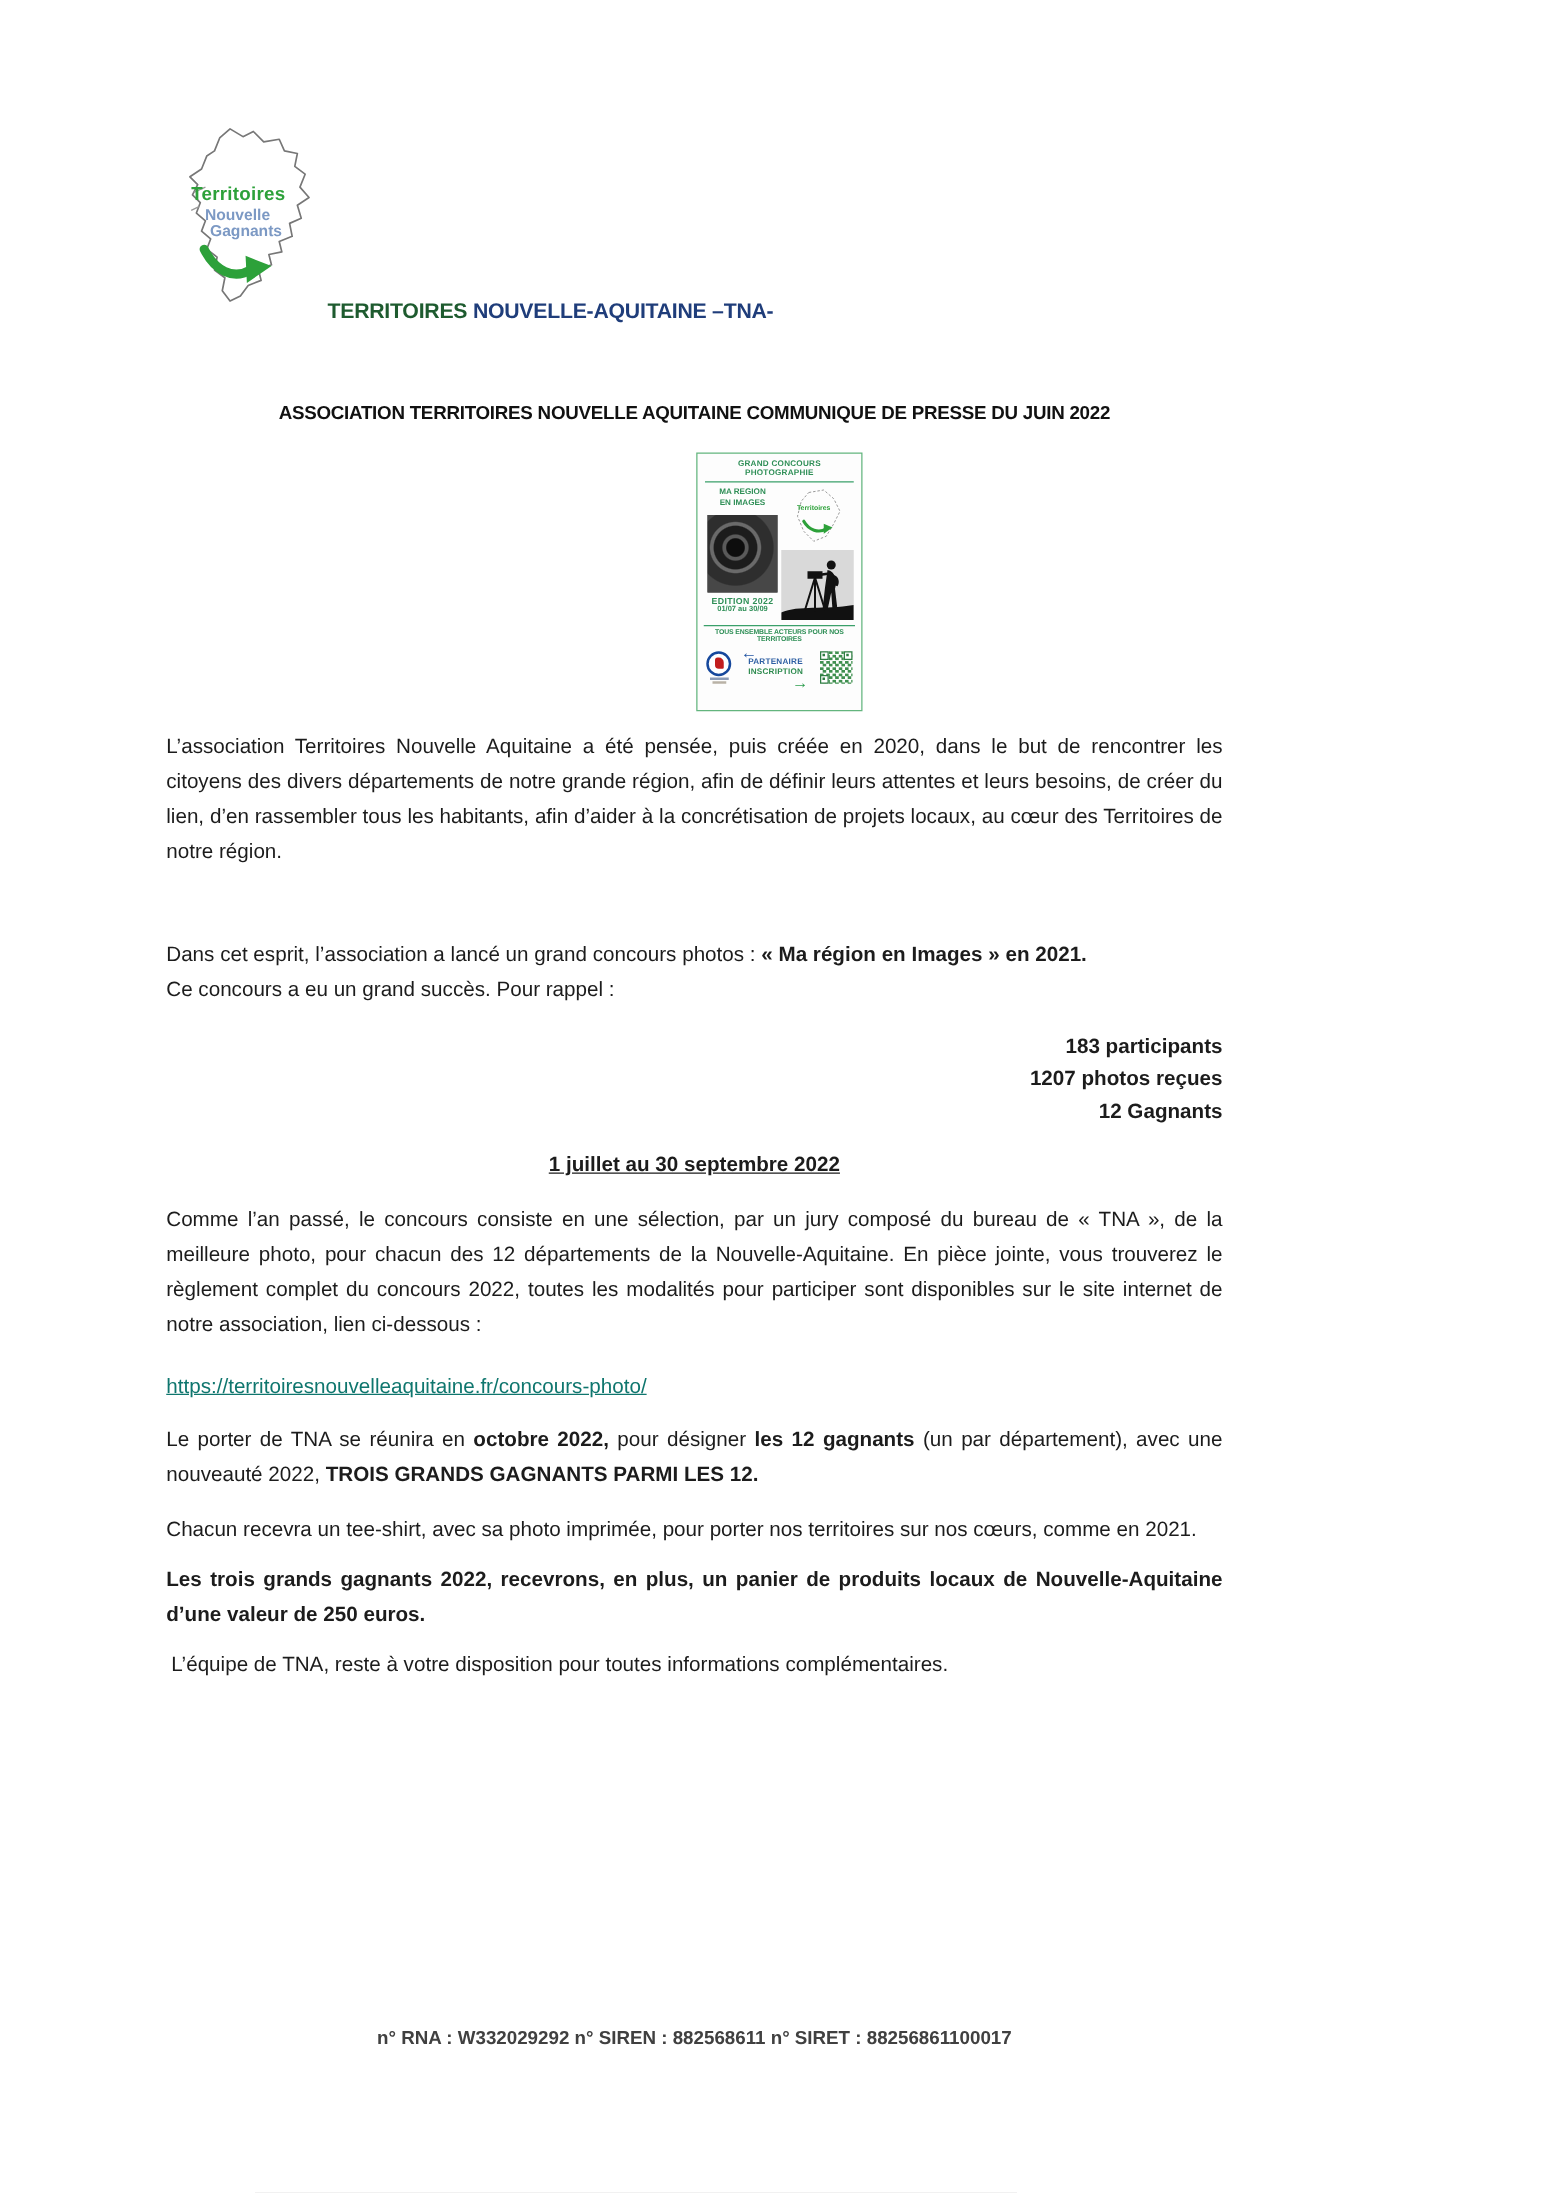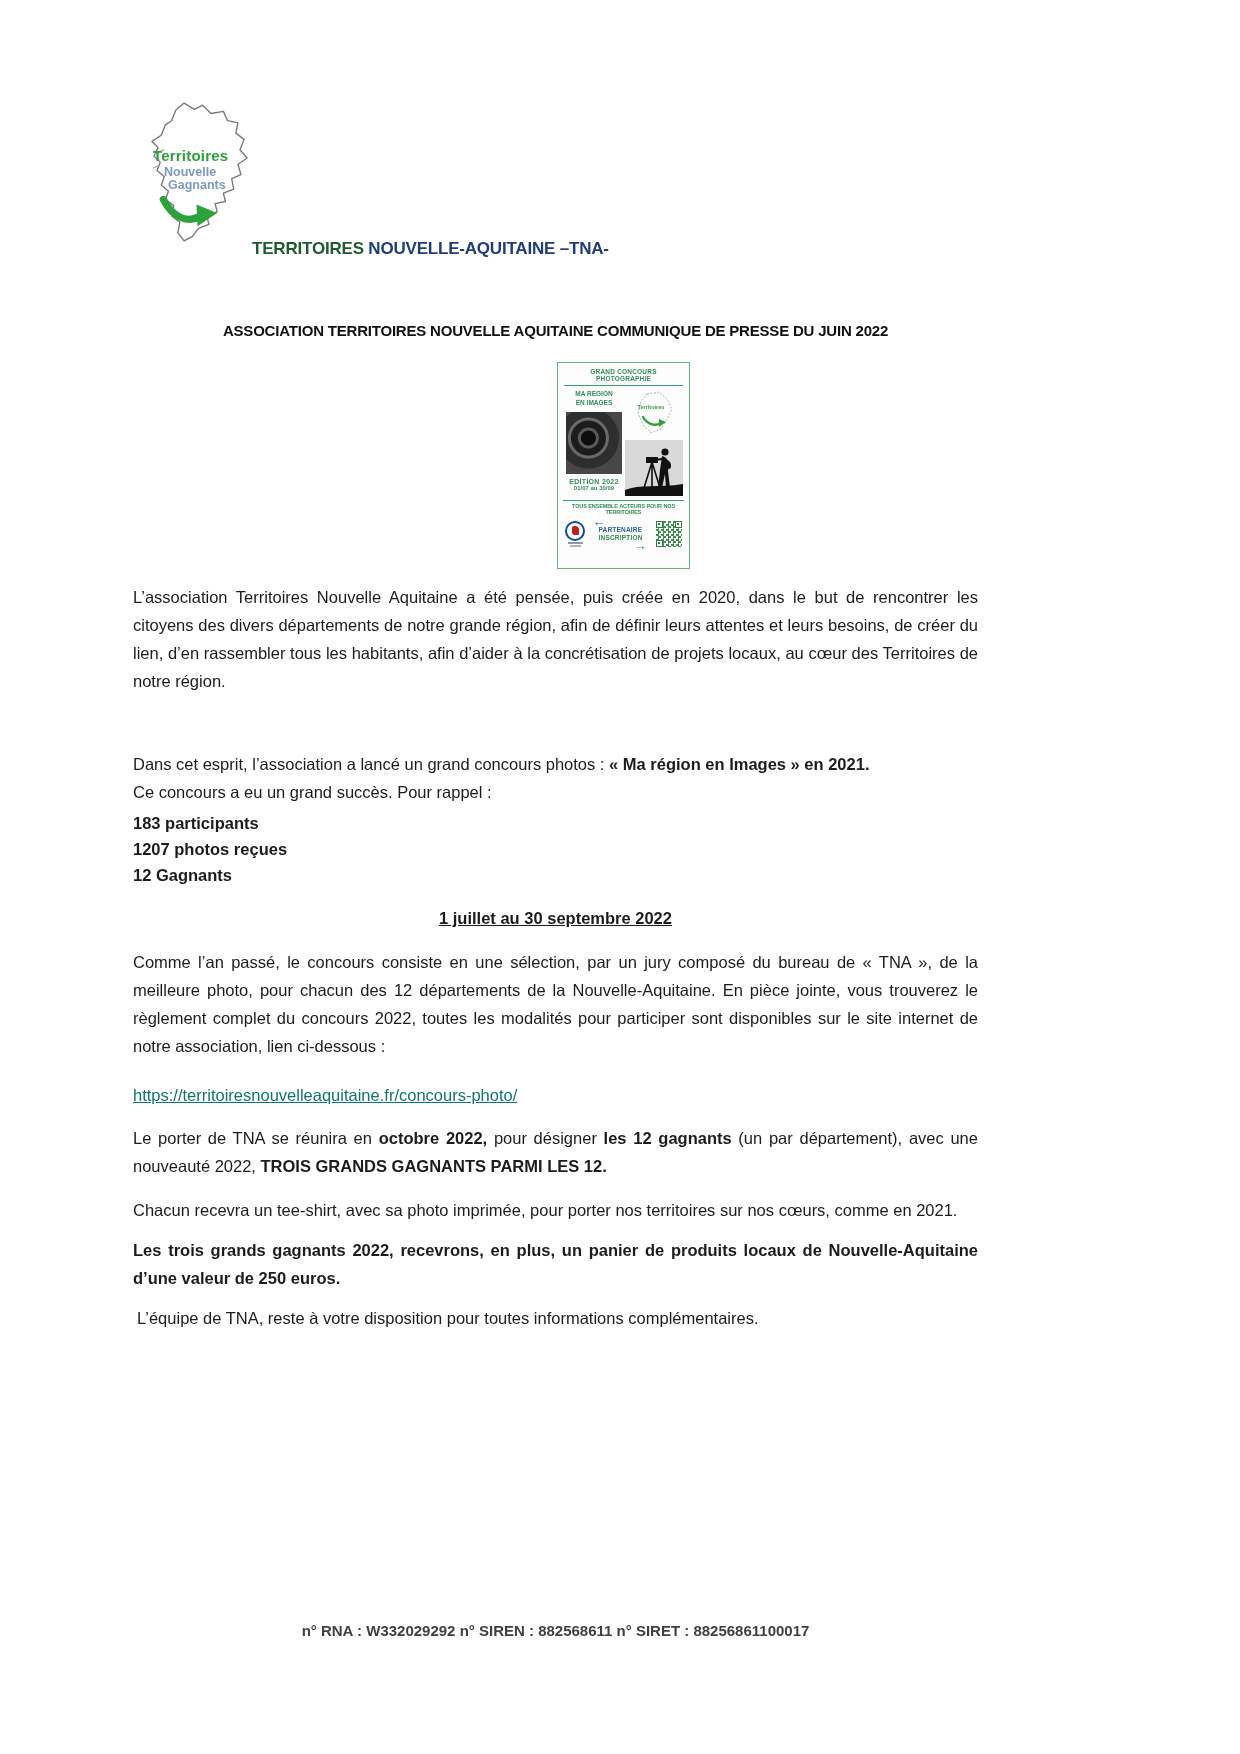--- a/index.html
+++ b/index.html
@@ -8,21 +8,21 @@
     background:#ffffff;overflow:hidden;
     font-family:"Liberation Sans",sans-serif;color:#1c1c1c;
   }
   
   .logo{position:absolute;left:140px;top:100px;width:115px;height:145px;}
   .logo svg{position:absolute;left:0;top:0;}
   .logo-t1{position:absolute;left:13px;top:47px;font-size:15px;font-weight:bold;color:#2DA13A;letter-spacing:.2px;}
   .logo-t2{position:absolute;left:24px;top:65px;font-size:12.5px;font-weight:bold;color:#7C99C4;}
   .logo-t3{position:absolute;left:28px;top:78px;font-size:12.5px;font-weight:bold;color:#7C99C4;}
   
-  .title1{position:absolute;left:252px;top:239px;font-size:17px;font-weight:bold;letter-spacing:-.2px;}
+  .title1{position:absolute;left:262px;top:239px;font-size:17px;font-weight:bold;letter-spacing:-.2px;}
   .title1 .t-green{color:#1E5B2F;}
   .title1 .t-blue{color:#1F3D7A;}
   .title2{position:absolute;left:133px;top:322px;width:845px;text-align:center;
           font-size:15px;font-weight:bold;letter-spacing:-.2px;color:#111;}
   
   .poster{position:absolute;left:557px;top:362px;width:133px;height:207px;
           border:1px solid #63B57E;background:#fdfdfd;box-sizing:border-box;overflow:hidden;}
   .poster-header{margin:5px 6px 0 6px;text-align:center;font-size:6.5px;font-weight:bold;
           color:#2F8F57;letter-spacing:.2px;border-bottom:1px solid #3aa06a;padding-bottom:3px;}
   .poster-row{display:flex;margin-top:4px;padding:0 6px;}
@@ -55,21 +55,21 @@
       background-image:conic-gradient(#3f8f4f 25%, #fff 0 50%, #3f8f4f 0 75%, #fff 0);
       background-size:5px 5px;}
   .qr i{position:absolute;width:7px;height:7px;border:1.6px solid #2e7d42;background:#fff;box-sizing:border-box;}
   .qr i::after{content:"";position:absolute;left:1px;top:1px;width:2px;height:2px;background:#2e7d42;}
   .qr .tl{left:0;top:0;} .qr .tr{right:0;top:0;} .qr .bl{left:0;bottom:0;}
   
   .body{position:absolute;left:133px;top:583px;width:845px;font-size:16.5px;line-height:28px;}
   .just{text-align:justify;}
   .p1{margin:0 0 55px 0;}
   .p2{margin:0;}
-  .stats{margin-top:4px;line-height:26px;text-align:left;font-weight:bold;}
+  .stats{margin-top:18px;line-height:26px;text-align:right;font-weight:bold;}
   .renewal{margin:0;}
   .period{margin:16px;text-align:center;font-weight:bold;text-decoration:underline;}
   .p3{margin:0 0 21px 0;}
   .linkline{margin:0 0 15px 0;}
   .linkline a{color:#0f766e;text-decoration:underline;}
   .p4{margin:0 0 16px 0;}
   .p5{margin:0 0 12px 0;}
   .p6{margin:0 0 12px 0;font-weight:bold;}
   .p7{margin:4px;}
   b{font-weight:bold;}

